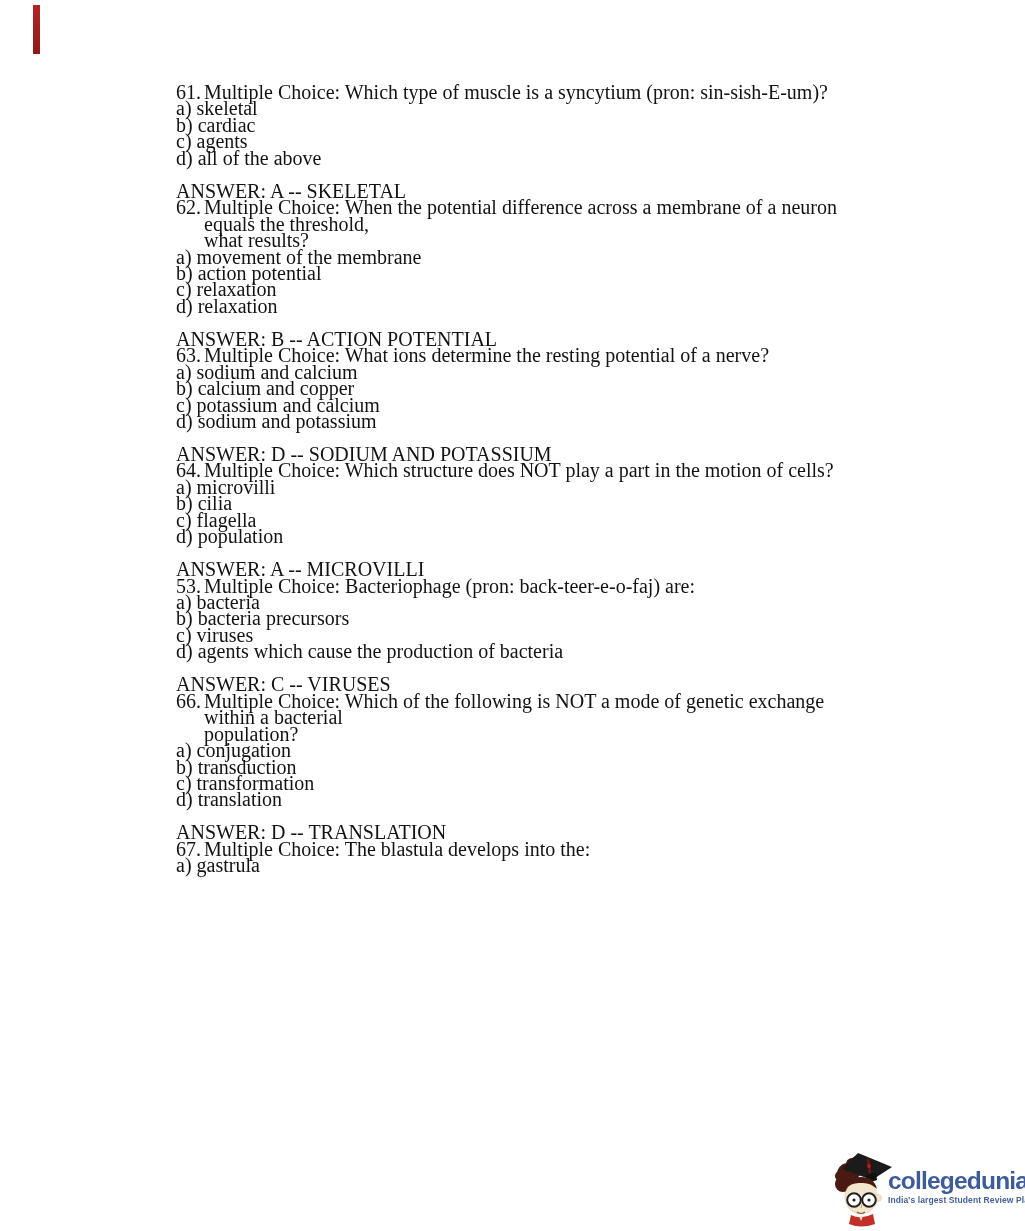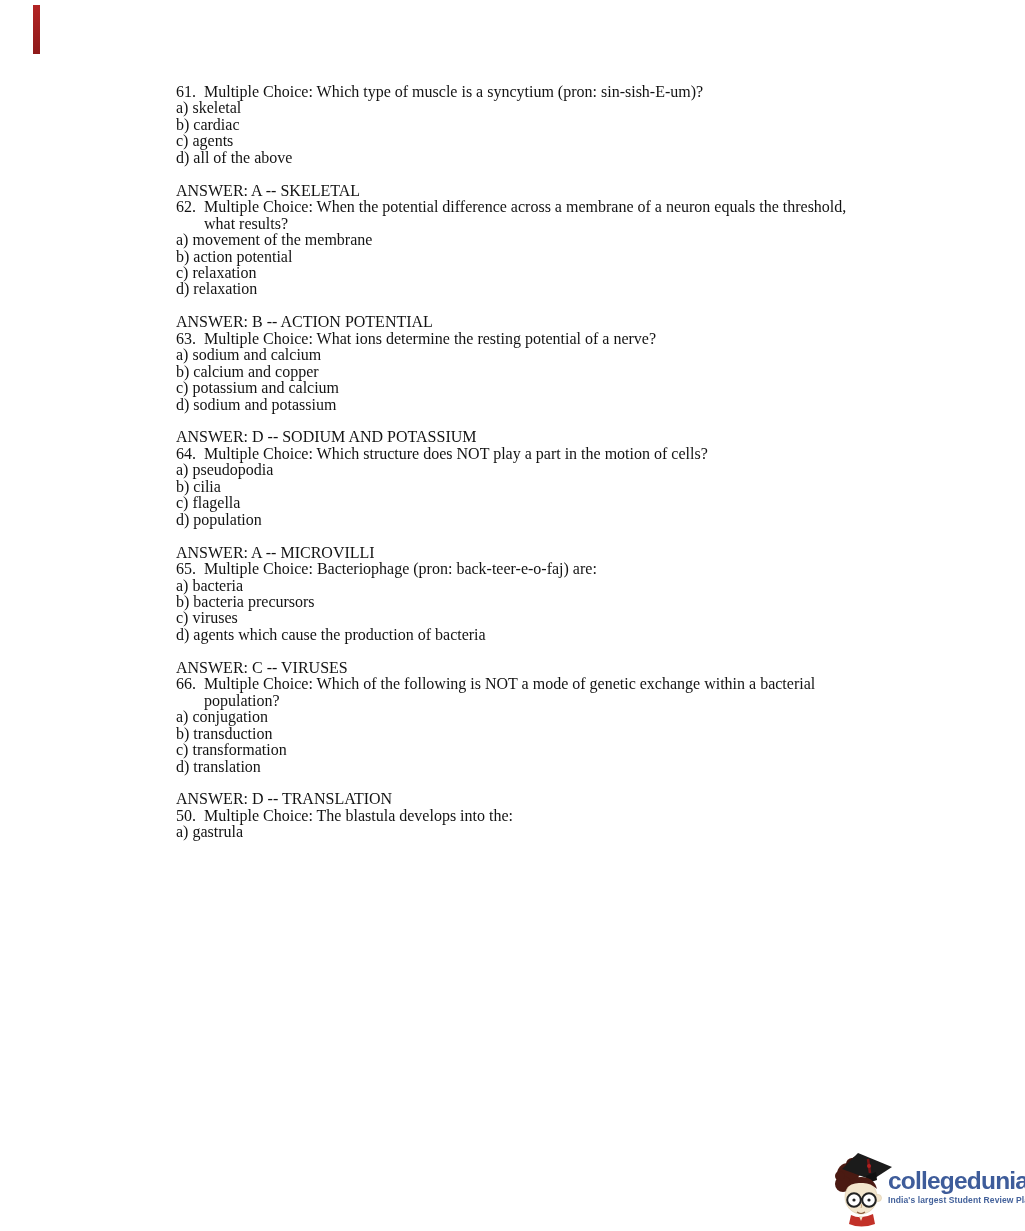--- a/index.html
+++ b/index.html
@@ -15,21 +15,21 @@
   
   .ribbon {
     position:absolute; left:33px; top:5px;
     width:7px; height:49px;
     background:linear-gradient(#b32424, #8e1a1a);
   }
 
   
   .content {
     position:absolute; left:176px; top:84px; width:700px;
-    font-size:16px; line-height:16.45px; color:#131313;
+    font-size:20px; line-height:16.45px; color:#131313;
   }
   .content p { margin:0; }
   .q-line { position:relative; padding-left:28px; margin:0 0 16.45px; }
   .q-num  { position:absolute; left:0; top:0; }
   .options { margin:0 0 16.45px; }
   .answer  { margin:0 0 16.45px; }
 
   
   .logo { position:absolute; left:831px; top:1150px; width:185px; height:80px; }
   .mascot { position:absolute; left:0; top:2px; width:64px; height:78px; }
@@ -79,49 +79,49 @@
           <p class="option">a) sodium and calcium</p>
           <p class="option">b) calcium and copper</p>
           <p class="option">c) potassium and calcium</p>
           <p class="option">d) sodium and potassium</p>
         </div>
         <p class="answer">ANSWER: D -- SODIUM AND POTASSIUM</p>
       </section>
       <section class="question-block">
         <p class="q-line"><span class="q-num">64.</span><span class="q-text">Multiple Choice: Which structure does NOT play a part in the motion of cells?</span></p>
         <div class="options">
-          <p class="option">a) pseudopodia</p>
+          <p class="option">a) microvilli</p>
           <p class="option">b) cilia</p>
           <p class="option">c) flagella</p>
           <p class="option">d) population</p>
         </div>
         <p class="answer">ANSWER: A -- MICROVILLI</p>
       </section>
       <section class="question-block">
-        <p class="q-line"><span class="q-num">65.</span><span class="q-text">Multiple Choice: Bacteriophage (pron: back-teer-e-o-faj) are:</span></p>
+        <p class="q-line"><span class="q-num">53.</span><span class="q-text">Multiple Choice: Bacteriophage (pron: back-teer-e-o-faj) are:</span></p>
         <div class="options">
           <p class="option">a) bacteria</p>
           <p class="option">b) bacteria precursors</p>
           <p class="option">c) viruses</p>
           <p class="option">d) agents which cause the production of bacteria</p>
         </div>
         <p class="answer">ANSWER: C -- VIRUSES</p>
       </section>
       <section class="question-block">
         <p class="q-line"><span class="q-num">66.</span><span class="q-text">Multiple Choice: Which of the following is NOT a mode of genetic exchange within a bacterial<br>population?</span></p>
         <div class="options">
           <p class="option">a) conjugation</p>
           <p class="option">b) transduction</p>
           <p class="option">c) transformation</p>
           <p class="option">d) translation</p>
         </div>
         <p class="answer">ANSWER: D -- TRANSLATION</p>
       </section>
       <section class="question-block">
-        <p class="q-line"><span class="q-num">50.</span><span class="q-text">Multiple Choice: The blastula develops into the:</span></p>
+        <p class="q-line"><span class="q-num">67.</span><span class="q-text">Multiple Choice: The blastula develops into the:</span></p>
         <div class="options">
           <p class="option">a) gastrula</p>
         </div>
       </section>
     </main>
 
   <div class="logo">
     <span class="mascot">
       <svg viewBox="0 0 62 78" width="64" height="78" xmlns="http://www.w3.org/2000/svg">
 

